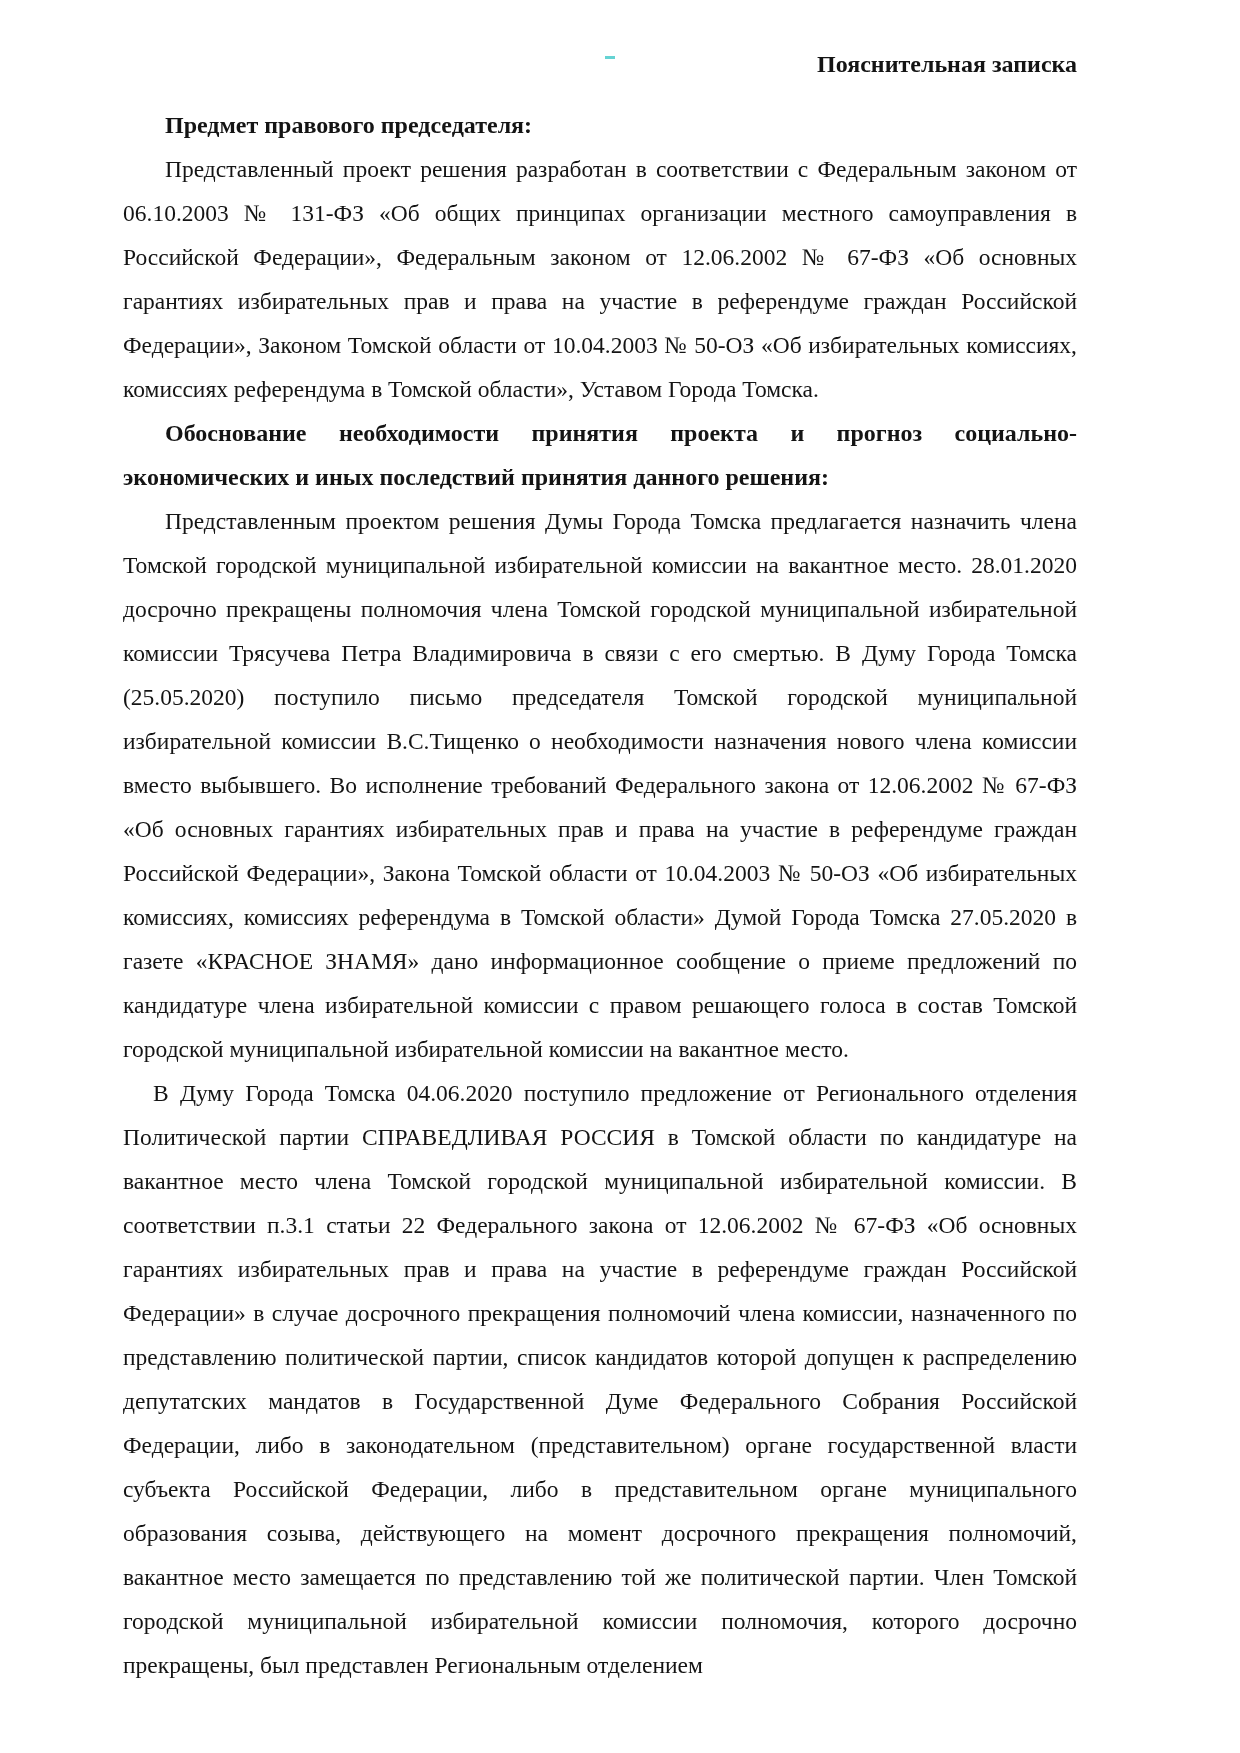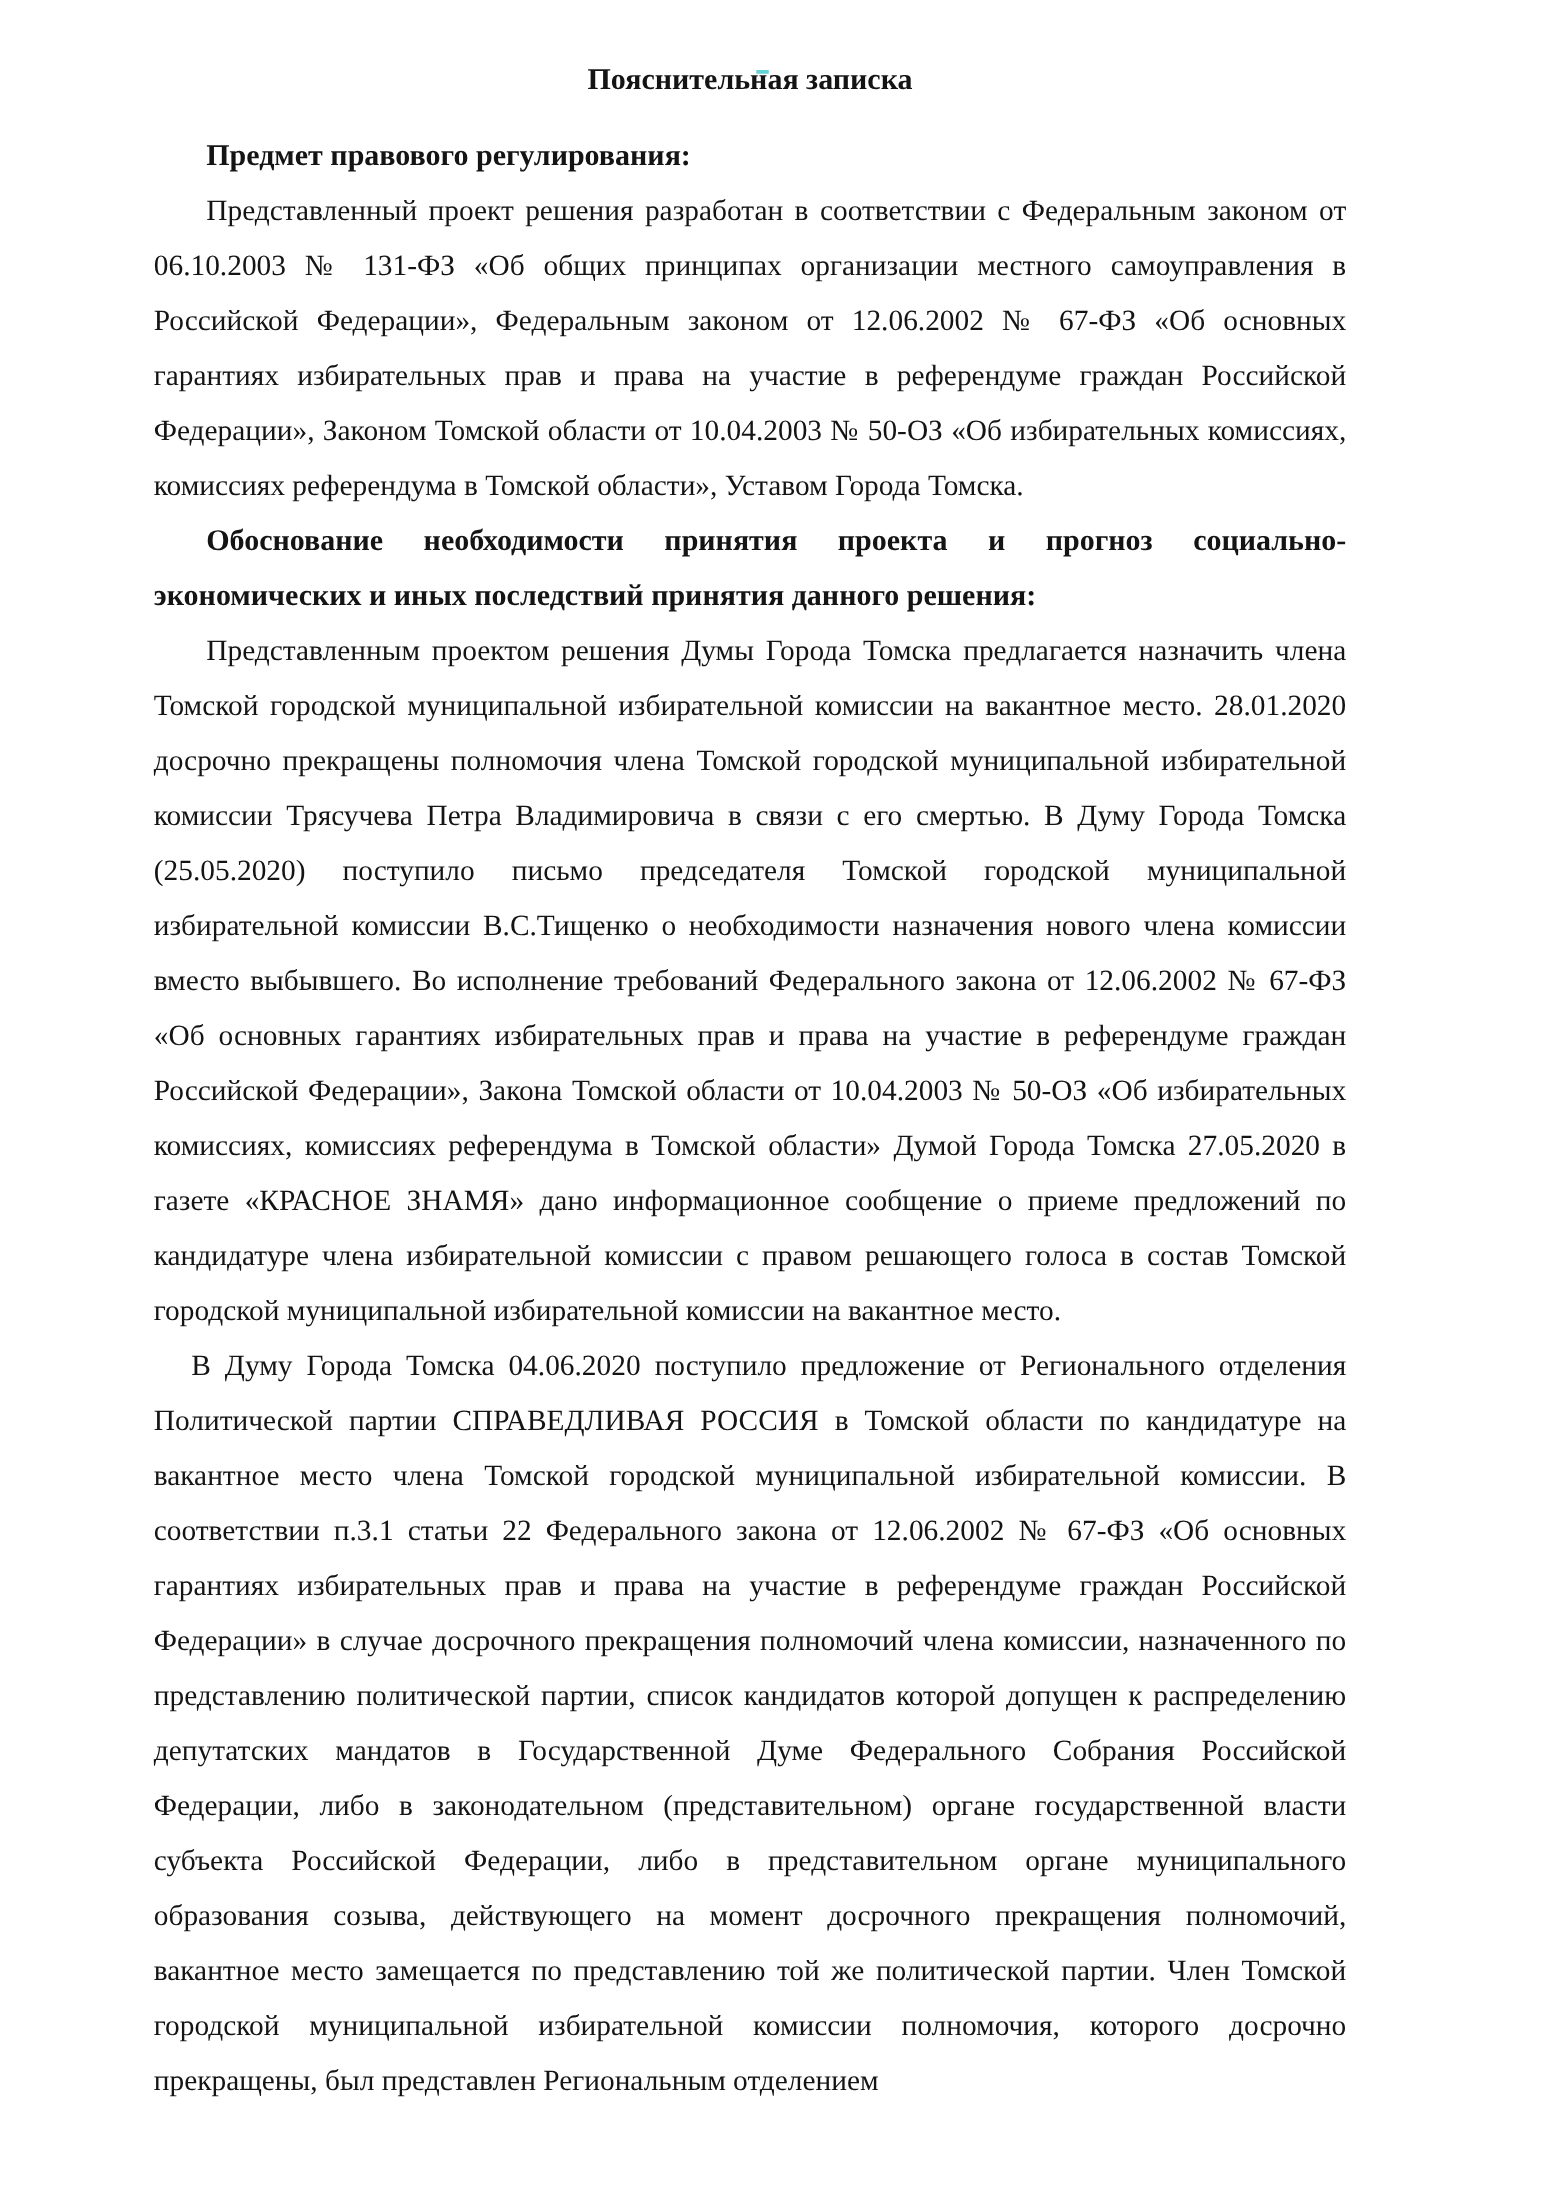--- a/index.html
+++ b/index.html
@@ -12,21 +12,21 @@
     width: 1240px;
     height: 1753px;
     background: #ffffff;
     box-sizing: border-box;
     padding: 48px 163px 0 123px;
     font-family: "Liberation Serif", "DejaVu Serif", serif;
     color: #141414;
     overflow: hidden;
   }
   .title-block {
-    text-align: center;
+    text-align: right;
     font-weight: bold;
     font-size: 24px;
     line-height: 33px;
     margin: 0 0 22px 0;
   }
   .title-block p {
     margin: 0;
   }
   .doc-subtitle {
     padding: 0 8px;
@@ -64,21 +64,21 @@
 </head>
 <body>
 
 <div class="page">
   <span class="scan-artifact"></span>
 
   <div class="title-block">
     <p class="doc-title">Пояснительная записка</p>
   </div>
 
-  <p class="section-heading">Предмет правового регулирования:</p>
+  <p class="section-heading">Предмет правового председателя:</p>
 
   <p class="body-paragraph">Представленный проект решения разработан в соответствии с Федеральным законом от 06.10.2003 № 131-ФЗ «Об общих принципах организации местного самоуправления в Российской Федерации», Федеральным законом от 12.06.2002 № 67-ФЗ «Об основных гарантиях избирательных прав и права на участие в референдуме граждан Российской Федерации», Законом Томской области от 10.04.2003 № 50-ОЗ «Об избирательных комиссиях, комиссиях референдума в Томской области», Уставом Города Томска.</p>
 
   <p class="section-heading">Обоснование необходимости принятия проекта и прогноз социально-экономических и иных последствий принятия данного решения:</p>
 
   <p class="body-paragraph">Представленным проектом решения Думы Города Томска предлагается назначить члена Томской городской муниципальной избирательной комиссии на вакантное место. 28.01.2020 досрочно прекращены полномочия члена Томской городской муниципальной избирательной комиссии Трясучева Петра Владимировича в связи с его смертью. В Думу Города Томска (25.05.2020) поступило письмо председателя Томской городской муниципальной избирательной комиссии В.С.Тищенко о необходимости назначения нового члена комиссии вместо выбывшего. Во исполнение требований Федерального закона от 12.06.2002 № 67-ФЗ «Об основных гарантиях избирательных прав и права на участие в референдуме граждан Российской Федерации», Закона Томской области от 10.04.2003 № 50-ОЗ «Об избирательных комиссиях, комиссиях референдума в Томской области» Думой Города Томска 27.05.2020 в газете «КРАСНОЕ ЗНАМЯ» дано информационное сообщение о приеме предложений по кандидатуре члена избирательной комиссии с правом решающего голоса в состав Томской городской муниципальной избирательной комиссии на вакантное место.</p>
 
   <p class="body-paragraph small-indent">В Думу Города Томска 04.06.2020 поступило предложение от Регионального отделения Политической партии СПРАВЕДЛИВАЯ РОССИЯ в Томской области по кандидатуре на вакантное место члена Томской городской муниципальной избирательной комиссии. В соответствии п.3.1 статьи 22 Федерального закона от 12.06.2002 № 67-ФЗ «Об основных гарантиях избирательных прав и права на участие в референдуме граждан Российской Федерации» в случае досрочного прекращения полномочий члена комиссии, назначенного по представлению политической партии, список кандидатов которой допущен к распределению депутатских мандатов в Государственной Думе Федерального Собрания Российской Федерации, либо в законодательном (представительном) органе государственной власти субъекта Российской Федерации, либо в представительном органе муниципального образования созыва, действующего на момент досрочного прекращения полномочий, вакантное место замещается по представлению той же политической партии. Член Томской городской муниципальной избирательной комиссии полномочия, которого досрочно прекращены, был представлен Региональным отделением</p>
 </div>
 

